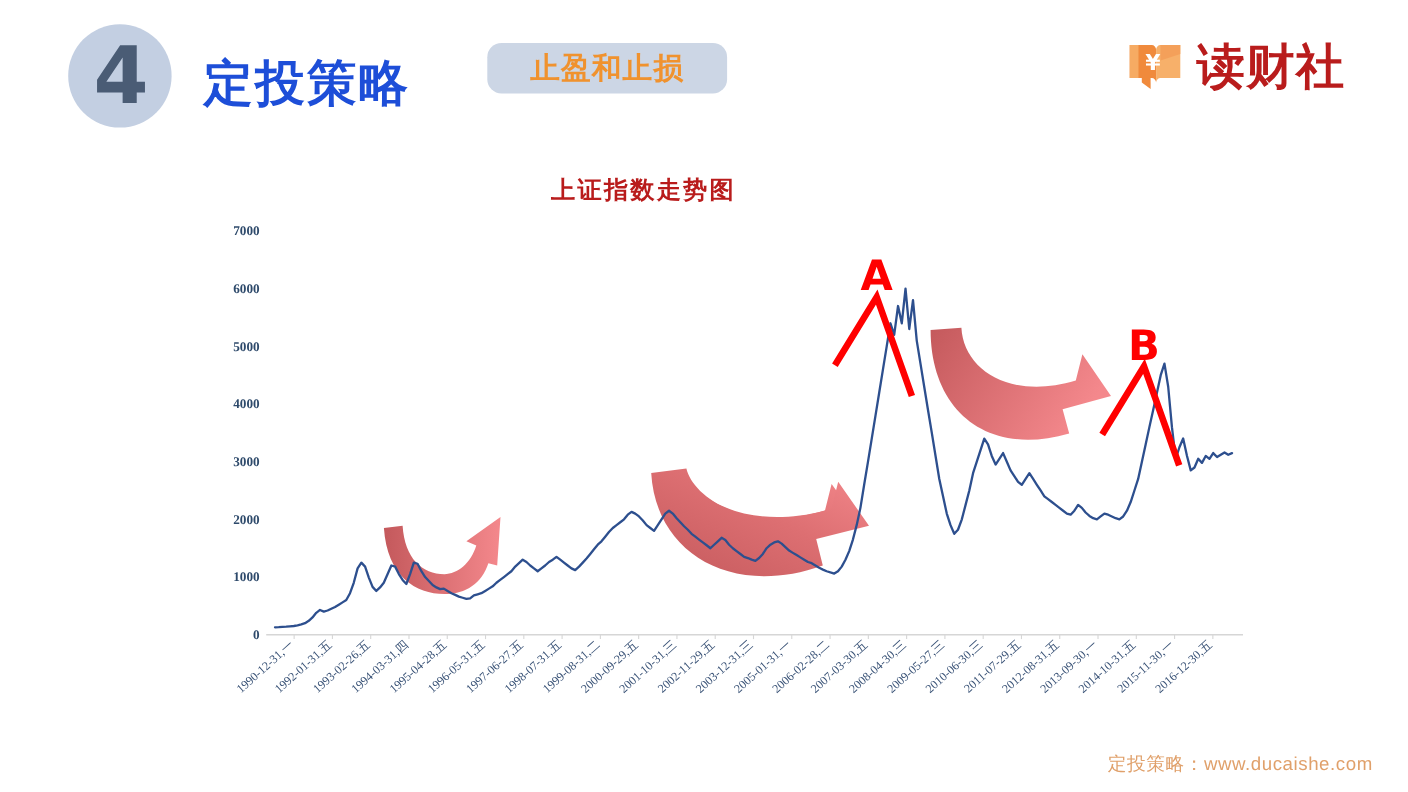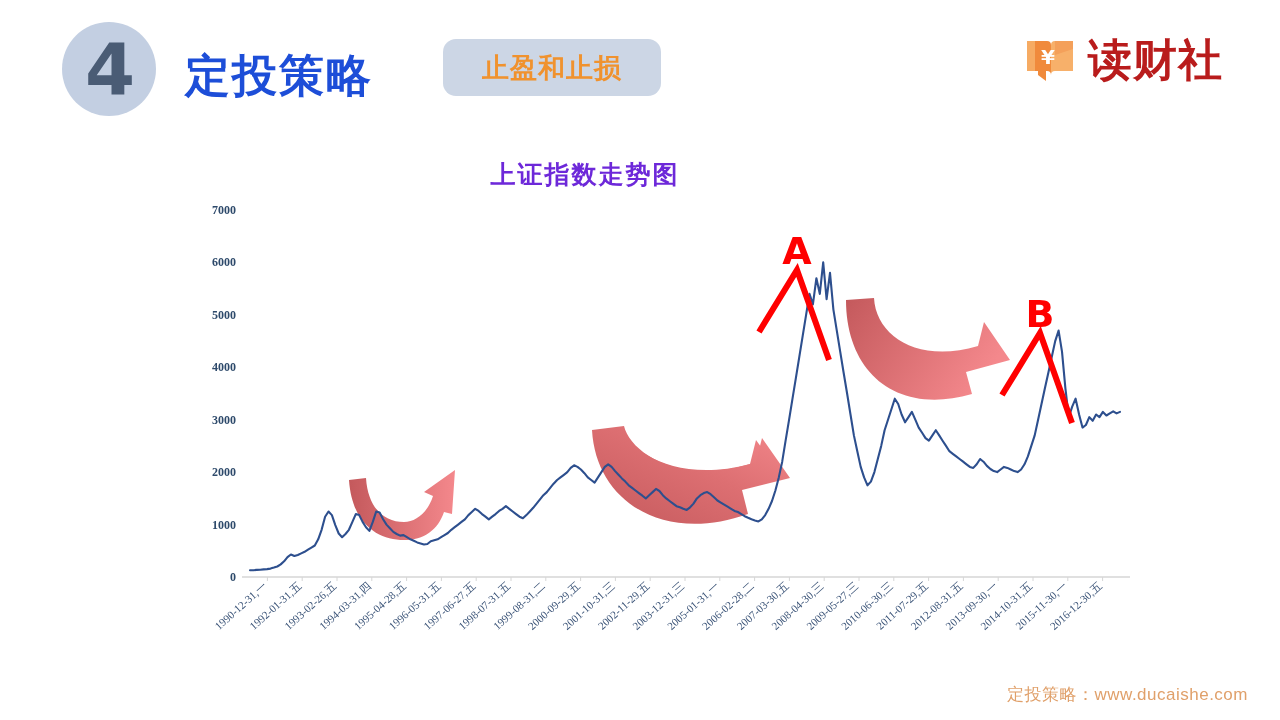--- a/index.html
+++ b/index.html
@@ -19,40 +19,40 @@
     font-size:72px;font-weight:bold;color:#4a5c75;line-height:1;
     letter-spacing:-2px;
   }
   .head-title{
     position:absolute;left:185px;top:34px;
     font-size:45px;font-weight:bold;color:#1d4ed8;letter-spacing:2px;
     white-space:nowrap;
     margin-top:12px;
   }
   .sub-pill{
-    position:absolute;left:443px;top:39px;width:218px;height:57px;
+    position:absolute;left:443px;top:39px;width:218px;height:46px;
     background:#ccd6e5;border-radius:13px;
     display:flex;align-items:center;justify-content:center;
   }
   .sub-pill span{
     font-size:27px;font-weight:bold;color:#f0922e;letter-spacing:1px;
   }
   
   .logo{position:absolute;left:1022px;top:33px;width:230px;height:58px;}
   .logo-mark{position:absolute;left:0;top:0;width:56px;height:56px;}
   .logo-text{
     position:absolute;left:66px;top:-2px;
     font-size:44px;font-weight:bold;color:#b91c1c;letter-spacing:1px;
     white-space:nowrap;font-family:Liberation Mono, monospace;
   }
   
   .chart-wrap{position:absolute;left:0;top:140px;width:1280px;height:520px;}
   .chart-title{
     position:absolute;left:0;top:18px;width:1280px;text-align:center;
-    font-size:25px;font-weight:bold;color:#6d28d9;letter-spacing:2px;
+    font-size:22px;font-weight:bold;color:#b91c1c;letter-spacing:2px;
   }
   .chart-title-inner{margin-left:-110px;display:inline-block;}
   svg{display:block;}
   .ytick{font-size:12px;fill:#2e4a6b;font-family:"Liberation Serif","DejaVu Serif",serif;font-weight:bold;}
   .xtick{font-size:11px;fill:#3a5377;font-family:"Liberation Serif","DejaVu Serif",serif;}
   .peak-label{
     font-family:"DejaVu Sans",sans-serif;font-size:38px;font-weight:bold;fill:#ff0000;
   }
   
   .footer{

